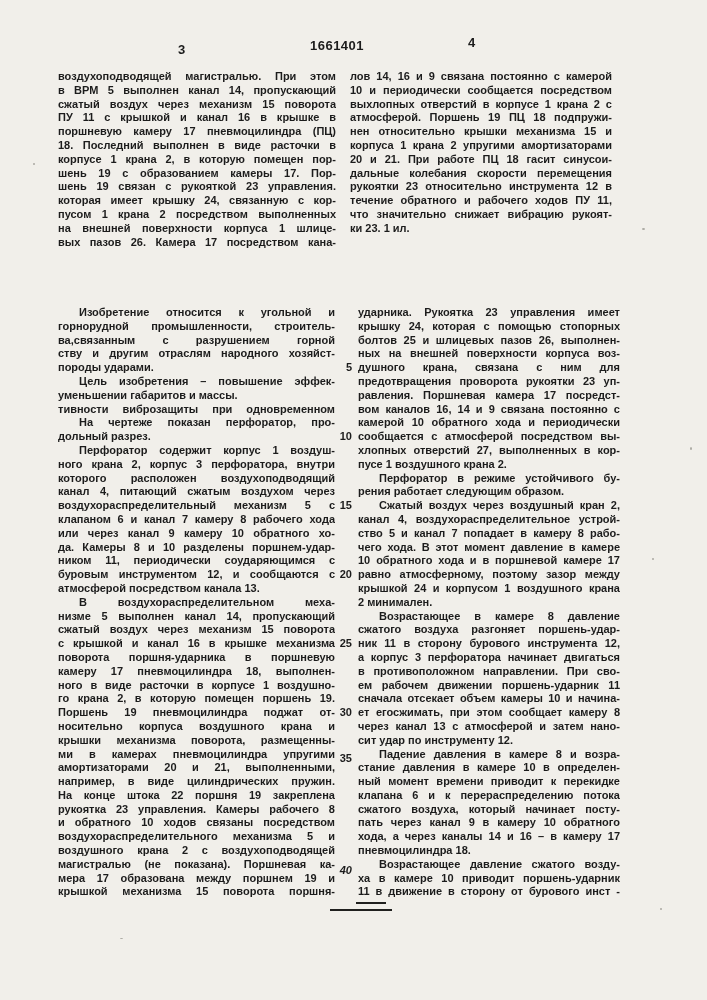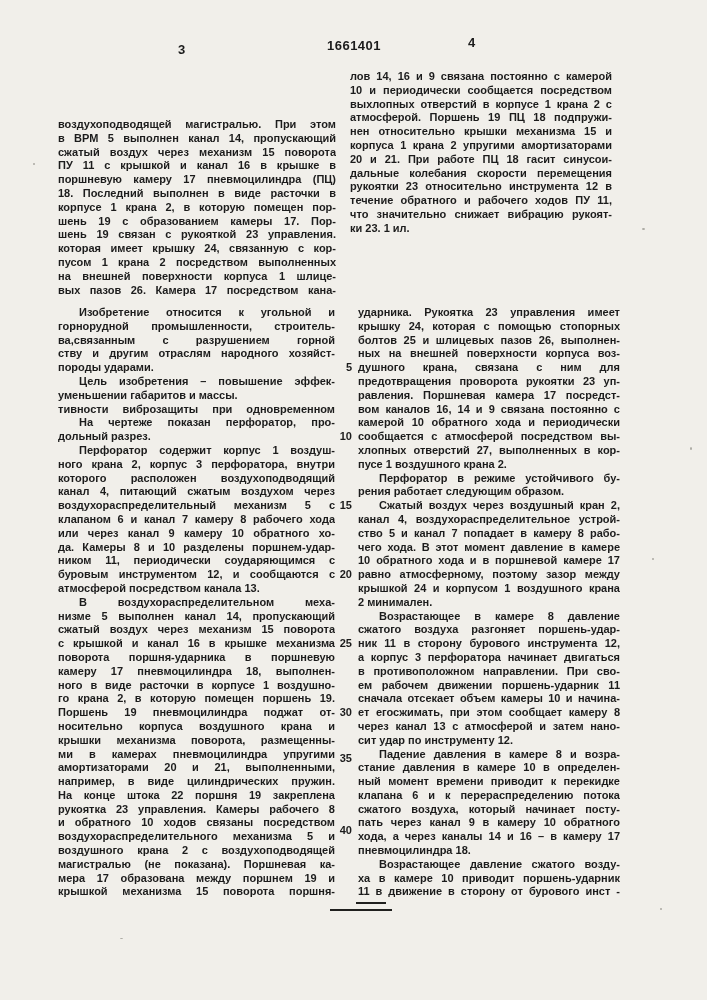--- a/index.html
+++ b/index.html
@@ -7,34 +7,34 @@
     position:relative;
     width:707px;height:1000px;
     background:#f1efea;
     font-family:"Liberation Sans",sans-serif;
     color:#1c1c1c;
     overflow:hidden;
     margin:0 auto;
   }
   .hdr-item{position:absolute;font-weight:700;font-size:13px;letter-spacing:.5px;}
   .hdr-left{left:178px;top:42px;}
-  .hdr-center{left:304px;top:38px;width:100px;text-align:center;}
+  .hdr-center{left:287px;top:38px;width:100px;text-align:center;}
   .hdr-right{left:468px;top:35px;}
 
   .col{position:absolute;font-weight:700;font-size:11px;}
   .para{margin:0;}
   .line{
     height:13.8px;line-height:13.8px;
     text-align:justify;text-align-last:justify;
     overflow:hidden;white-space:normal;
   }
   .line.last{text-align-last:left;}
   .para.indent .line:first-child{text-indent:21px;}
 
-  .top-left{left:58px;top:70px;width:278px;margin-top:48px;}
+  .top-left{left:58px;top:70px;width:278px;}
   .top-right{left:350px;top:70px;width:262px;}
   .body-left{left:58px;top:306px;width:277px;}
   .body-right{left:358px;top:306px;width:262px;}
 
   .gutter{position:absolute;left:326px;top:306px;width:26px;height:620px;}
   .gutter-num{
     position:absolute;right:0;width:100%;
     font-weight:700;font-size:11px;line-height:13.8px;
     text-align:right;
   }
@@ -204,21 +204,21 @@
     </div>
 
   <div class="gutter">
       <div class="gutter-num" style="top: 55.2px;">5</div>
       <div class="gutter-num" style="top: 124.2px;">10</div>
       <div class="gutter-num" style="top: 193.2px;">15</div>
       <div class="gutter-num" style="top: 262.2px;">20</div>
       <div class="gutter-num" style="top: 331.2px;">25</div>
       <div class="gutter-num" style="top: 400.2px;">30</div>
       <div class="gutter-num" style="top: 446px;">35</div>
-      <div class="gutter-num" style="top: 518px;">40</div>
+      <div class="gutter-num" style="top: 558px; font-style: italic;">40</div>
     </div>
 
   <div class="cont-mark cont-mark-left"></div>
   <div class="cont-mark cont-mark-right"></div>
 
   <div class="speck" style="left:642px;top:228px;width:3px;height:2px;"></div>
   <div class="speck" style="left:33px;top:163px;width:2px;height:2px;"></div>
   <div class="speck" style="left:690px;top:447px;width:2px;height:3px;"></div>
   <div class="speck" style="left:652px;top:558px;width:2px;height:2px;"></div>
   <div class="speck" style="left:120px;top:938px;width:3px;height:1px;"></div>

